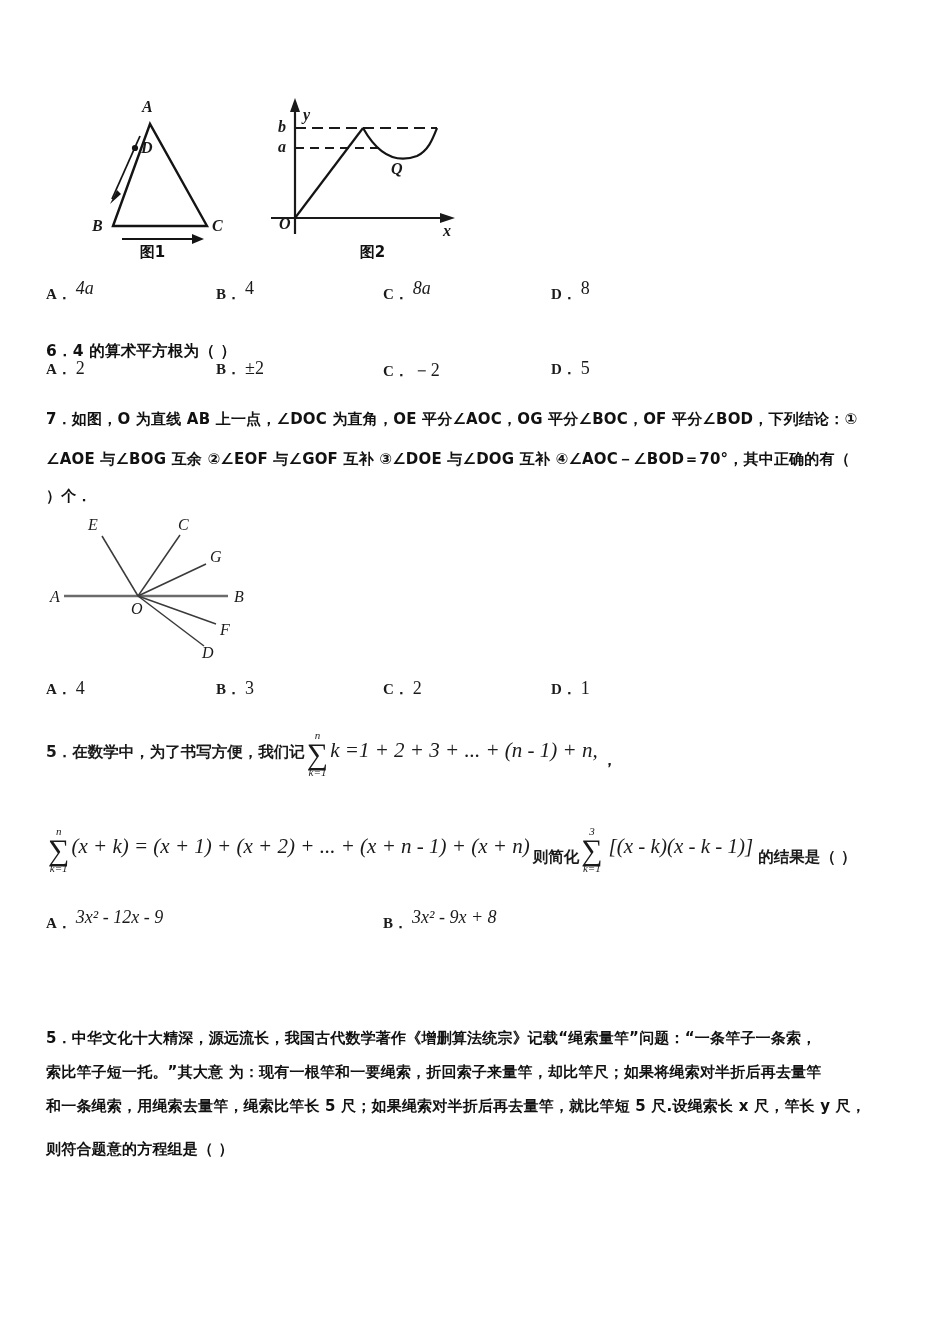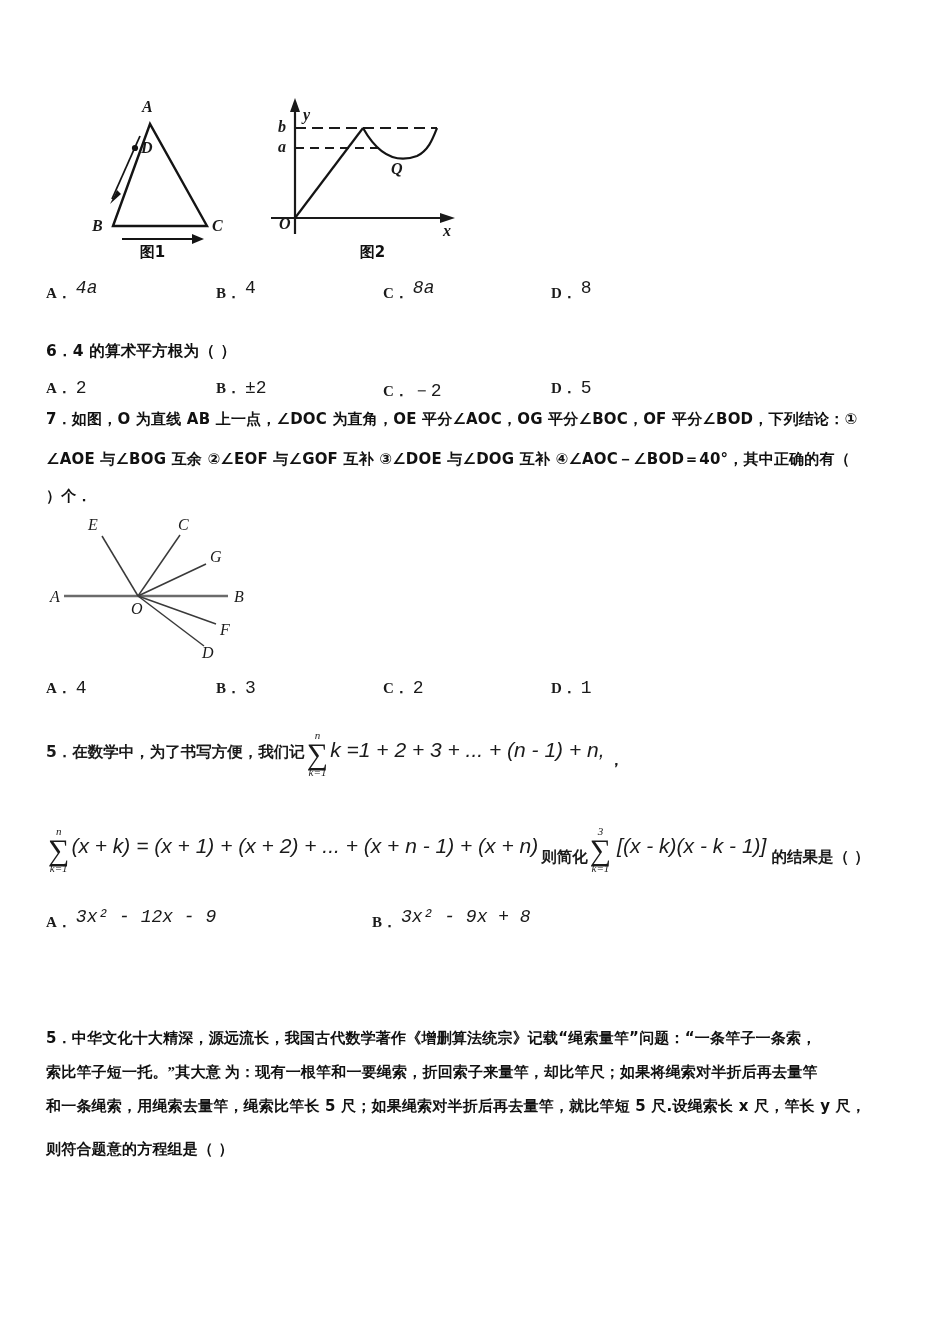--- a/index.html
+++ b/index.html
@@ -38,21 +38,21 @@
     font-family: "Liberation Serif", "DejaVu Serif", serif;
     font-style: italic;
     font-weight: 700;
   }
   .opt-letter {
     font-family: "Liberation Serif", "DejaVu Serif", serif;
     font-weight: 700;
     font-size: 15px;
   }
   .opt-val {
-    font-family: Liberation Mono, monospace;
+    font-family: Liberation Serif, serif;
     font-size: 18px;
   }
 
   
   #fig-row {
     position: absolute;
     left: 60px;
     top: 86px;
     width: 420px;
     height: 180px;
@@ -125,21 +125,21 @@
     margin-bottom: -1px;
   }
   .sum .bot {
     display: block;
     font-size: 11px;
     font-style: italic;
     line-height: 1;
     margin-top: -1px;
   }
   .mathrun {
-    font-family: Liberation Sans, sans-serif;
+    font-family: Liberation Serif, serif;
     font-size: 21px;
     color: #1b1b1b;
     white-space: nowrap;
   }
   .inline-cn {
     font-family: "DejaVu Sans", "Liberation Sans", sans-serif;
     font-weight: 700;
     font-size: 15.5px;
   }
 </style>
@@ -207,37 +207,37 @@
     <span class="opt opt-c">
       <span class="opt-letter">C．</span><span class="opt-val mi">8a</span>
     </span>
     <span class="opt opt-d">
       <span class="opt-letter">D．</span><span class="opt-val">8</span>
     </span>
   </div>
 
   <div class="q-line cn" style="top:341px;">6．4 的算术平方根为（      ）</div>
 
-  <div class="opt-row" style="top:378px;">
+  <div class="opt-row" style="top:358px;">
     <span class="opt opt-a">
       <span class="opt-letter">A．</span><span class="opt-val" style="top:0px;">2</span>
     </span>
     <span class="opt opt-b">
       <span class="opt-letter">B．</span><span class="opt-val" style="top:0px;">±2</span>
     </span>
     <span class="opt opt-c">
       <span class="opt-letter">C．</span><span class="opt-val" style="top:0px;">－2</span>
     </span>
     <span class="opt opt-d">
       <span class="opt-letter">D．</span><span class="opt-val" style="top:0px;">5</span>
     </span>
   </div>
 
   <div class="q-line cn" style="top:410px;font-size:15px;">7．如图，O 为直线 AB 上一点，∠DOC 为直角，OE 平分∠AOC，OG 平分∠BOC，OF 平分∠BOD，下列结论：①</div>
-  <div class="q-line cn" style="top:450px;font-size:15px;">∠AOE 与∠BOG 互余 ②∠EOF 与∠GOF 互补 ③∠DOE 与∠DOG 互补 ④∠AOC－∠BOD＝40°，其中正确的有（</div>
+  <div class="q-line cn" style="top:450px;font-size:15px;">∠AOE 与∠BOG 互余 ②∠EOF 与∠GOF 互补 ③∠DOE 与∠DOG 互补 ④∠AOC－∠BOD＝70°，其中正确的有（</div>
   <div class="q-line cn" style="top:487px;font-size:15px;">）个．</div>
 
   <div id="q7-fig">
     <svg width="300" height="160" viewBox="0 0 300 160">
 
       <line x1="18" y1="88" x2="182" y2="88" stroke="#6b6b6b" stroke-width="2.4"></line>
 
       <line x1="92" y1="88" x2="56" y2="28" stroke="#3a3a3a" stroke-width="1.5"></line>
 
       <line x1="92" y1="88" x2="134" y2="27" stroke="#3a3a3a" stroke-width="1.5"></line>
@@ -278,23 +278,23 @@
   </div>
 
   <div class="q-line" style="top:826px;">
     <span class="sum"><span class="top">n</span><span class="sig">∑</span><span class="bot">k=1</span></span><span class="mathrun mi">(x + k) = (x + 1) + (x + 2) + ... + (x + n - 1) + (x + n)</span><span class="inline-cn" style="position:relative;top:9px;left:3px;">则简化</span><span class="sum" style="margin-left:5px;"><span class="top">3</span><span class="sig">∑</span><span class="bot">k=1</span></span><span class="mathrun mi" style="margin-left:4px;">[(x - k)(x - k - 1)]</span><span class="inline-cn" style="position:relative;top:9px;left:5px;">的结果是（ ）</span>
   </div>
 
   <div class="opt-row" style="top:912px;">
     <span class="opt" style="left:0px;">
       <span class="opt-letter">A．</span><span class="opt-val mi">3x² - 12x - 9</span>
     </span>
-    <span class="opt" style="left:326px;">
+    <span class="opt" style="left:337px;">
       <span class="opt-letter">B．</span><span class="opt-val mi">3x² - 9x + 8</span>
     </span>
   </div>
 
   <div class="q-line cn" style="top:1029px;font-size:15px;">5．中华文化十大精深，源远流长，我国古代数学著作《增删算法统宗》记载“绳索量竿”问题：“一条竿子一条索，</div>
-  <div class="q-line cn" style="top:1063px;font-size:15px;font-family:Liberation Serif, serif;">索比竿子短一托。”其大意 为：现有一根竿和一要绳索，折回索子来量竿，却比竿尺；如果将绳索对半折后再去量竿</div>
+  <div class="q-line cn" style="top:1063px;font-size:15px;">索比竿子短一托。”其大意 为：现有一根竿和一要绳索，折回索子来量竿，却比竿尺；如果将绳索对半折后再去量竿</div>
   <div class="q-line cn" style="top:1097px;font-size:15px;">和一条绳索，用绳索去量竿，绳索比竿长 5 尺；如果绳索对半折后再去量竿，就比竿短 5 尺.设绳索长 x 尺，竿长 y 尺，</div>
   <div class="q-line cn" style="top:1140px;font-size:15px;">则符合题意的方程组是（   ）</div>
 
 </div>
 
 </body></html>

